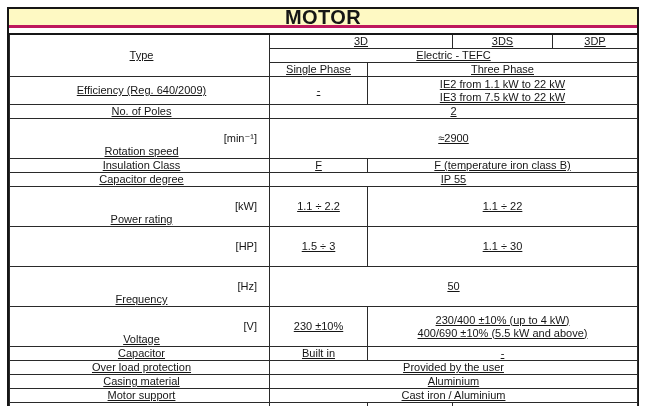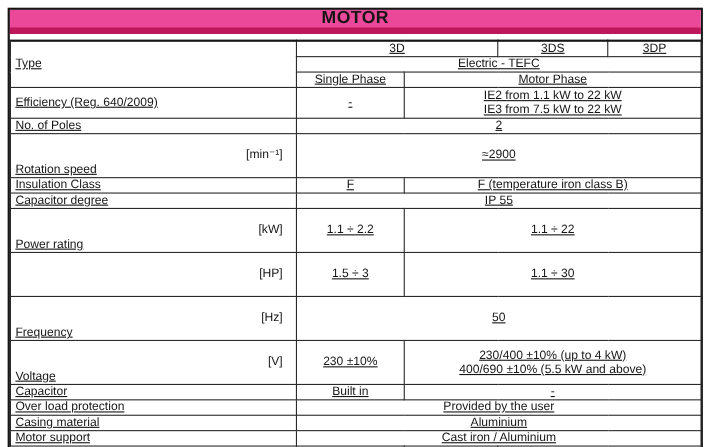--- a/index.html
+++ b/index.html
@@ -12,26 +12,26 @@
   .sheet {
     position: absolute;
     left: 7px; top: 7px;
     width: 628px;
     border: 2px solid #161616;
     background: #ffffff;
     box-shadow: 0 1px 0 #9a9a9a;
   }
   .motor-header {
     height: 16px;
-    background: #ec4899;
-    border-bottom: 6px solid #be185d;
+    background: #fef9c3;
+    border-bottom: 3px solid #be185d;
     display: flex;
     align-items: center;
     justify-content: center;
-    font-size: 16px;
+    font-size: 20px;
     font-weight: bold;
     letter-spacing: 0.4px;
   }
   .header-gap { height: 5px; background: #ffffff; }
   table.spec {
     width: 628px;
     border-collapse: collapse;
     table-layout: fixed;
     border-top: 2px solid #161616;
   }
@@ -45,21 +45,21 @@
     font-size: 11px;
     line-height: 13px;
     padding: 0;
     text-align: center;
     vertical-align: middle;
     white-space: pre-line;
     overflow: hidden;
     text-decoration: underline;
   }
   td.label {
-    text-align: left;
+    text-align: center;
     padding-left: 4px;
   }
   td.label .unit {
     float: right;
     margin-right: 12px;
   }
   tr.r14 { height: 14px; }
   tr.r28 { height: 28px; }
   tr.r44 { height: 44px; }
 </style>
@@ -85,21 +85,21 @@
       <td class="label" rowspan="3">Type</td>
       <td colspan="2">3D</td>
       <td>3DS</td>
       <td>3DP</td>
     </tr>
     <tr class="r14">
       <td colspan="4">Electric - TEFC</td>
     </tr>
     <tr class="r14">
       <td>Single Phase</td>
-      <td colspan="3">Motor Phase</td>
+      <td colspan="3">Three Phase</td>
     </tr>
 
     <tr class="r28">
       <td class="label">Efficiency (Reg. 640/2009)</td>
       <td>-</td>
       <td colspan="3">IE2 from 1.1 kW to 22 kW
 IE3 from 7.5 kW to 22 kW</td>
     </tr>
 
     <tr class="r14">

